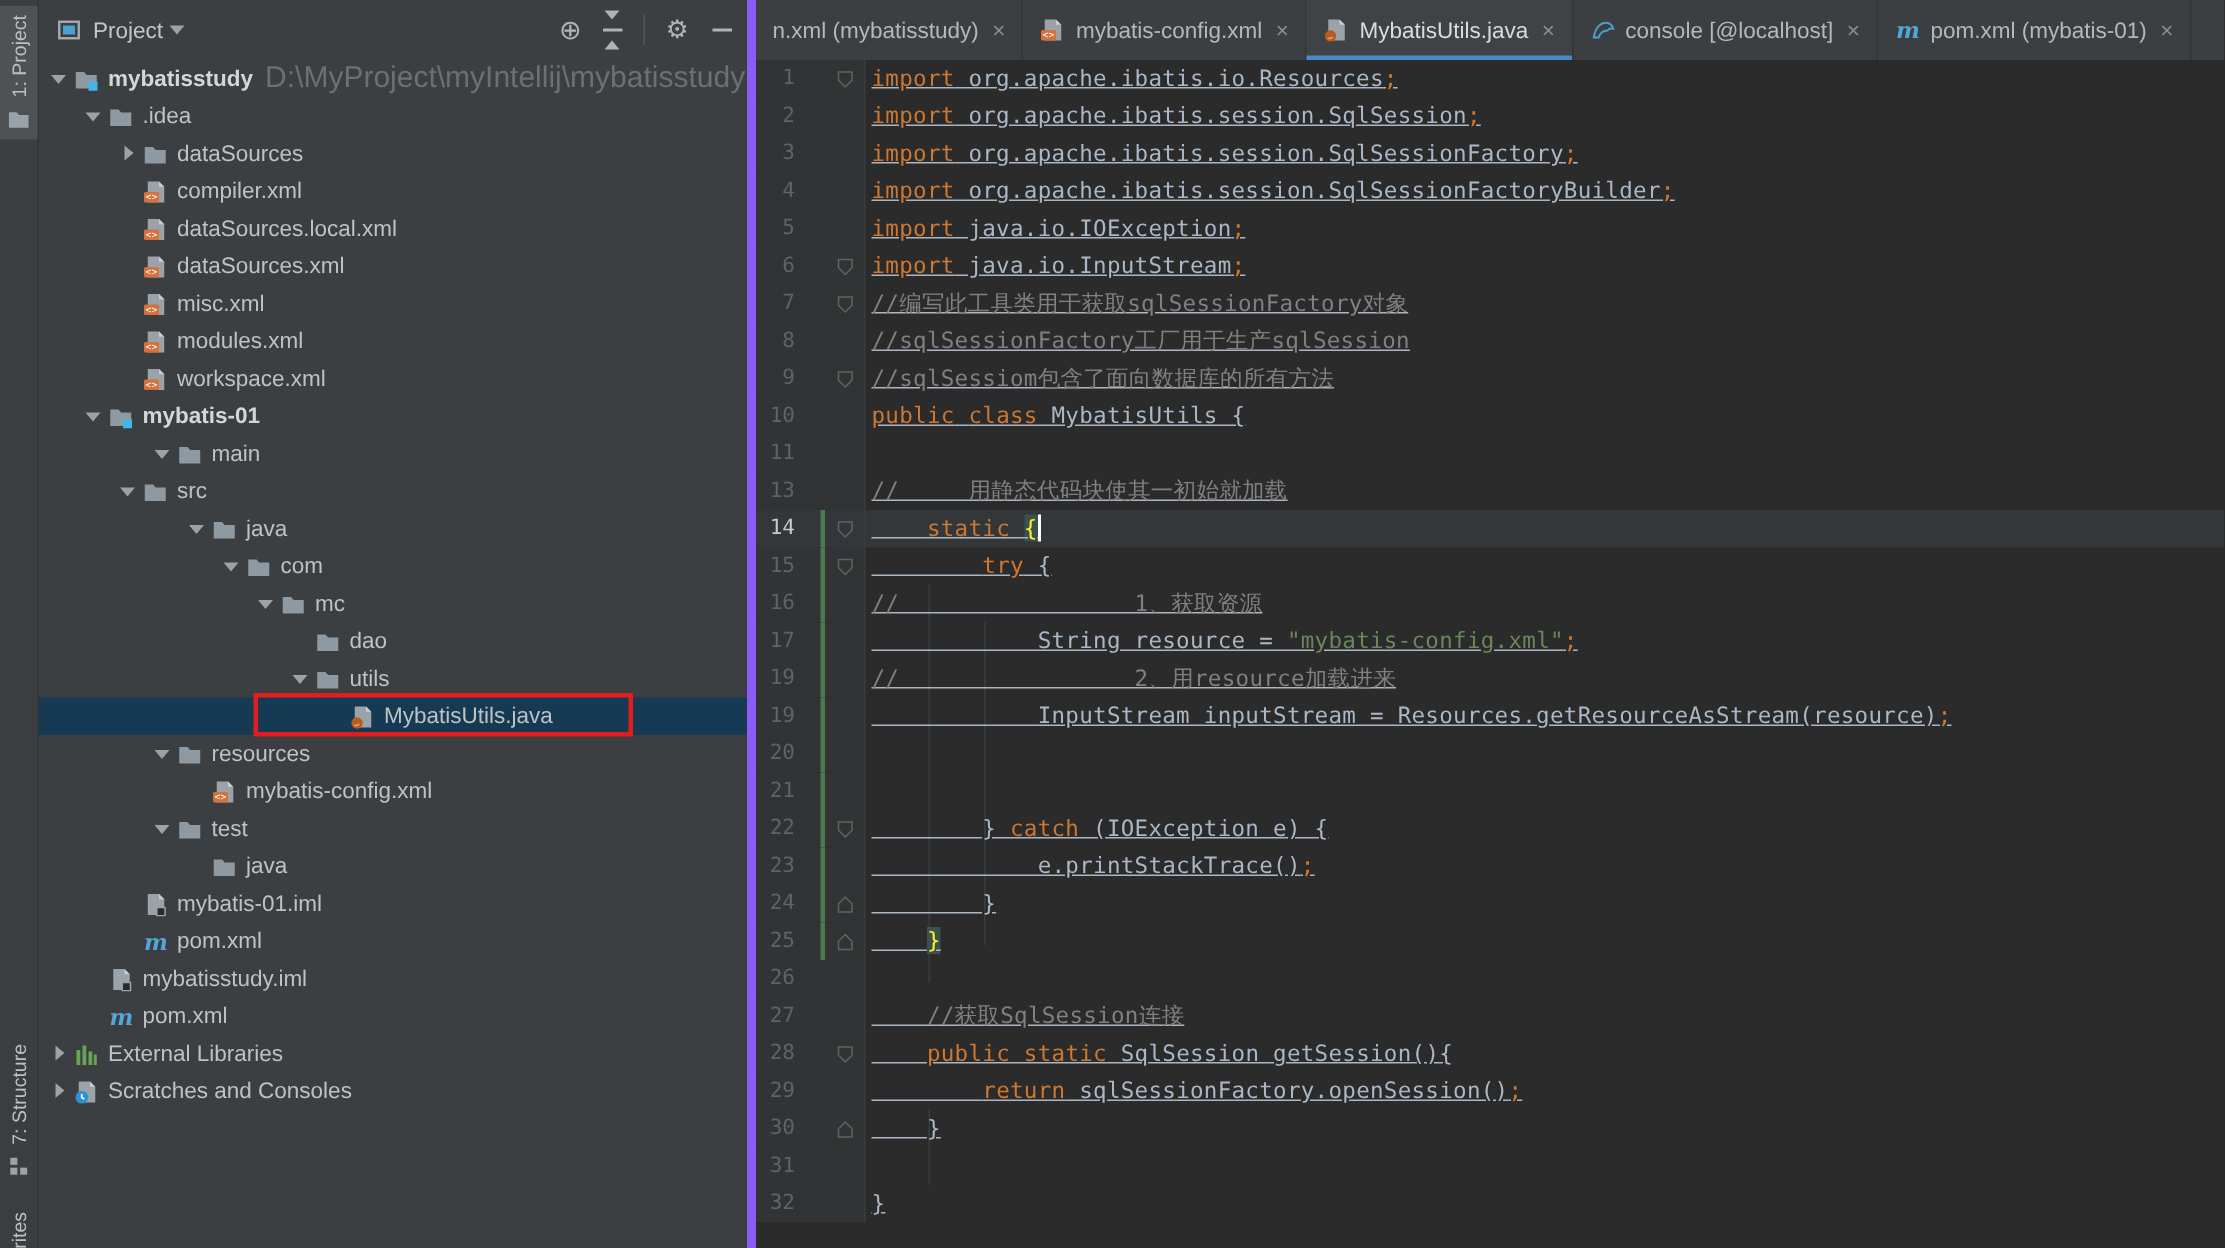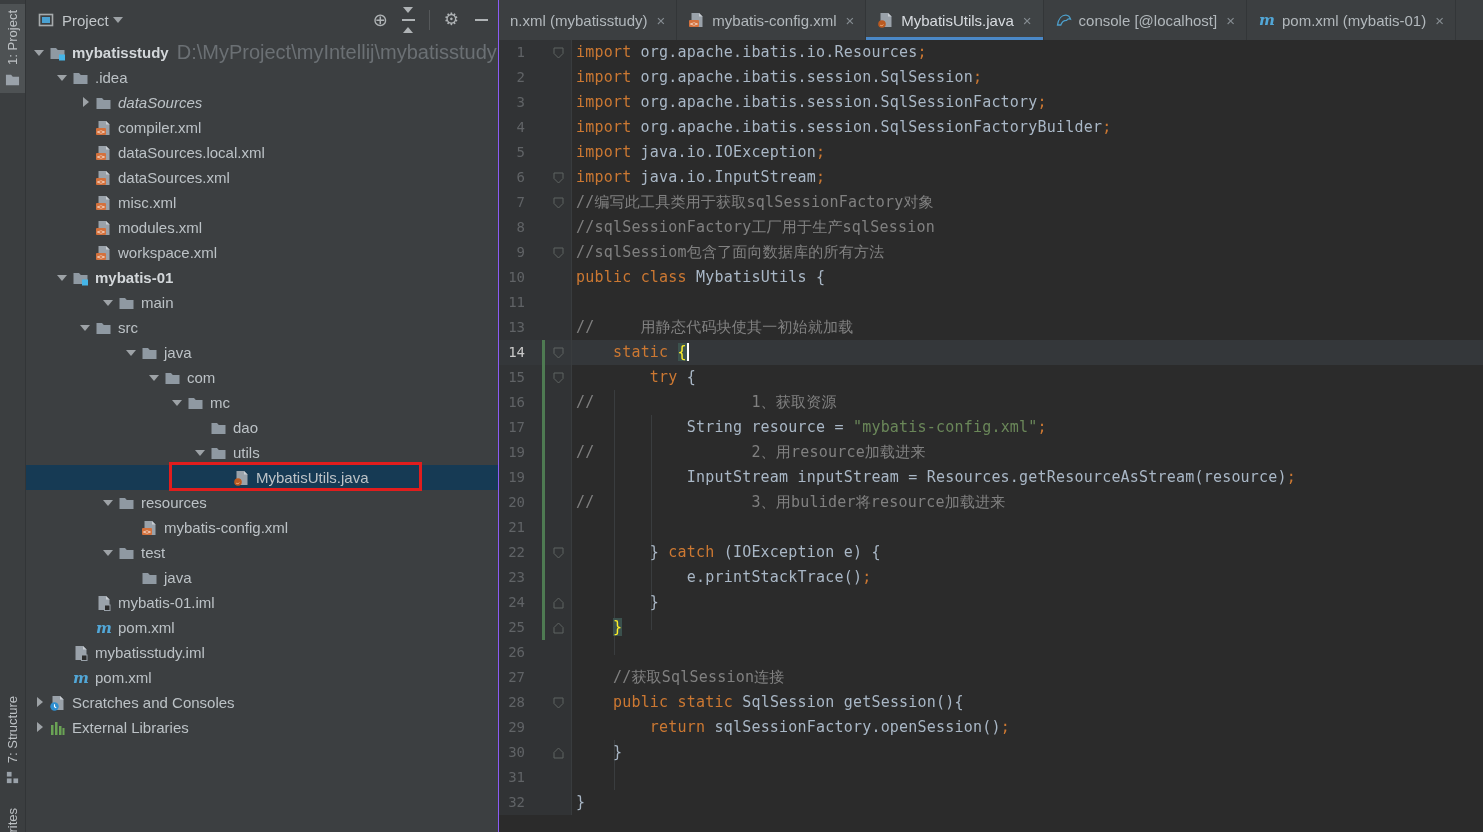--- a/index.html
+++ b/index.html
@@ -32,41 +32,41 @@
   .trow.sel{background:#163a54;z-index:2;}
   .tchev{width:17px;height:25px;flex:none;position:relative;}
   .tchev.e::after{content:"";position:absolute;left:2px;top:10px;border:5px solid transparent;border-top:6px solid #9da2a6;}
   .tchev.c::after{content:"";position:absolute;left:5px;top:7px;border:5px solid transparent;border-left:6px solid #9da2a6;}
   .ticon{width:17px;height:16px;margin-right:6px;flex:none;}
   .tlabel.b{font-weight:bold;color:#d3d7da;}
   .tsuffix{color:#6b7074;margin-left:8px;font-size:20px;}
   .redbox{position:absolute;left:143px;top:-3px;width:253px;height:29px;border:3px solid #e11d1d;box-sizing:border-box;pointer-events:none;z-index:5;}
 
   
-  .editor{flex:1;background:#2b2b2b;display:flex;flex-direction:column;border-left:1px solid #8b5cf6;min-width:0;}
+  .editor{flex:1;background:#2b2b2b;display:flex;flex-direction:column;border-left:6px solid #8b5cf6;min-width:0;}
   .tabs{height:40px;flex:none;background:#3c3f41;display:flex;overflow:hidden;}
   .tab{display:flex;align-items:center;gap:7px;padding:0 11px;color:#b2b8bc;font-size:15px;border-right:1px solid #333638;position:relative;white-space:nowrap;flex:none;}
   .tab.active{background:#3f4345;color:#d8dce0;}
   .tab.active::after{content:"";position:absolute;left:0;right:0;bottom:0;height:3px;background:#4a88c7;}
   .tab .close{color:#868d92;font-size:15px;margin-left:2px;}
   .tab .ticon{margin-right:0;}
 
   .codewrap{flex:1;position:relative;overflow:hidden;}
   .guides{position:absolute;top:0;left:0;right:0;bottom:0;z-index:0;}
   .guide{position:absolute;width:1px;background:#3a3d3f;}
   .cl{display:flex;height:25px;font-family:"DejaVu Sans Mono","Liberation Mono",monospace;font-size:15px;line-height:25px;position:relative;z-index:1;}
   .cl.cur{background:#34373a;}
   .g{width:73px;flex:none;background:#313335;border-right:1px solid #393c3e;display:flex;box-sizing:border-box;}
   .cl.cur .g{background:#34373a;}
   .ln{width:26px;text-align:right;color:#606366;font-size:14px;flex:none;}
   .cl.cur .ln{color:#c8c8c8;}
   .vcs{width:3px;margin-left:17px;flex:none;}
   .vcs.on{background:#4e7a52;}
   .fold{width:16px;margin-left:5px;flex:none;display:flex;align-items:center;justify-content:center;}
-  .src{white-space:pre;color:#a9b7c6;padding-left:4px;letter-spacing:0.2px;}
+  .src{white-space:pre;color:#a9b7c6;padding-left:4px;letter-spacing:0.2px;text-decoration:underline;}
   .tk{color:#cc7832;}
   .tm{color:#cc7832;}
   .ts{color:#6a8759;}
   .tc{color:#808080;}
   .hb{color:#ffef28;background:#3b514d;}
   .caret{display:inline-block;width:2px;height:18px;background:#ffffff;vertical-align:-4px;}
 </style>
 </head>
 <body>
 
@@ -129,21 +129,21 @@
           <span class="tlabel b">mybatisstudy</span>
           <span class="tsuffix">D:\MyProject\myIntellij\mybatisstudy</span>
         </div>
         <div class="trow" style="padding-left: 29px;">
           <span class="tchev e"></span>
           <span class="ticon"><svg viewBox="0 0 16 16" width="17" height="16">
               <path d="M1 3h5.5l1.8 2H15v9H1z" fill="#8f99a2"></path>
             </svg></span>
           <span class="tlabel">.idea</span>
         </div>
-        <div class="trow" style="padding-left: 52px; font-style: italic;">
+        <div class="trow" style="padding-left: 52px;">
           <span class="tchev c"></span>
           <span class="ticon"><svg viewBox="0 0 16 16" width="17" height="16">
               <path d="M1 3h5.5l1.8 2H15v9H1z" fill="#8f99a2"></path>
             </svg></span>
           <span class="tlabel">dataSources</span>
         </div>
         <div class="trow" style="padding-left: 52px;">
           <span class="tchev"></span>
           <span class="ticon"><svg viewBox="0 0 16 16" width="17" height="16">
               <path d="M3 1h7.5L14 4.5V15H3z" fill="#9aa2aa"></path>
@@ -326,42 +326,42 @@
               <rect x="9" y="10" width="5.5" height="5.5" fill="#2b2b2b" stroke="#9aa2aa"></rect>
             </svg></span>
           <span class="tlabel">mybatisstudy.iml</span>
         </div>
         <div class="trow" style="padding-left: 29px;">
           <span class="tchev"></span>
           <span class="ticon"><svg viewBox="0 0 16 16" width="17" height="16">
               <text x="0.5" y="13" font-size="15" font-style="italic" font-weight="bold" fill="#52a7d7" font-family="DejaVu Serif, serif">m</text>
             </svg></span>
           <span class="tlabel">pom.xml</span>
-        </div>
-        <div class="trow" style="padding-left: 6px;">
-          <span class="tchev c"></span>
-          <span class="ticon"><svg viewBox="0 0 16 16" width="17" height="16">
-              <path d="M3 1h7.5L14 4.5V15H3z" fill="#9aa2aa"></path>
-              <path d="M10.5 1L14 4.5h-3.5z" fill="#c9ced3"></path>
-              <circle cx="5" cy="11.5" r="4.2" fill="#2f8fd0"></circle>
-              <path d="M5 9.3v2.4l1.7 1" stroke="#fff" stroke-width="1.1" fill="none"></path>
-            </svg></span>
-          <span class="tlabel">Scratches and Consoles</span>
         </div>
         <div class="trow" style="padding-left: 6px;">
           <span class="tchev c"></span>
           <span class="ticon"><svg viewBox="0 0 16 16" width="17" height="16">
               <g fill="#6aa355">
                 <rect x="1.5" y="5" width="2.5" height="10"></rect>
                 <rect x="5.5" y="2" width="2.5" height="13"></rect>
                 <rect x="9.5" y="6" width="2.5" height="9"></rect>
                 <rect x="13" y="8" width="2" height="7"></rect>
               </g>
             </svg></span>
           <span class="tlabel">External Libraries</span>
+        </div>
+        <div class="trow" style="padding-left: 6px;">
+          <span class="tchev c"></span>
+          <span class="ticon"><svg viewBox="0 0 16 16" width="17" height="16">
+              <path d="M3 1h7.5L14 4.5V15H3z" fill="#9aa2aa"></path>
+              <path d="M10.5 1L14 4.5h-3.5z" fill="#c9ced3"></path>
+              <circle cx="5" cy="11.5" r="4.2" fill="#2f8fd0"></circle>
+              <path d="M5 9.3v2.4l1.7 1" stroke="#fff" stroke-width="1.1" fill="none"></path>
+            </svg></span>
+          <span class="tlabel">Scratches and Consoles</span>
         </div>
       </div>
   </div>
 
   <div class="editor">
     <div class="tabs" id="tabs">
         <div class="tab">
           <span>n.xml (mybatisstudy)</span>
           <span class="close">×</span>
         </div>
@@ -573,21 +573,20 @@
             <span class="fold"></span>
           </div>
           <span class="src"><span class="tp">            InputStream inputStream = Resources.getResourceAsStream(resource)</span><span class="tm">;</span></span>
         </div>
         <div class="cl">
           <div class="g">
             <span class="ln">20</span>
             <span class="vcs on"></span>
             <span class="fold"></span>
           </div>
-          <span class="src"><span class="tc">//                 3、用bulider将resource加载进来</span></span>
         </div>
         <div class="cl">
           <div class="g">
             <span class="ln">21</span>
             <span class="vcs on"></span>
             <span class="fold"></span>
           </div>
         </div>
         <div class="cl">
           <div class="g">

